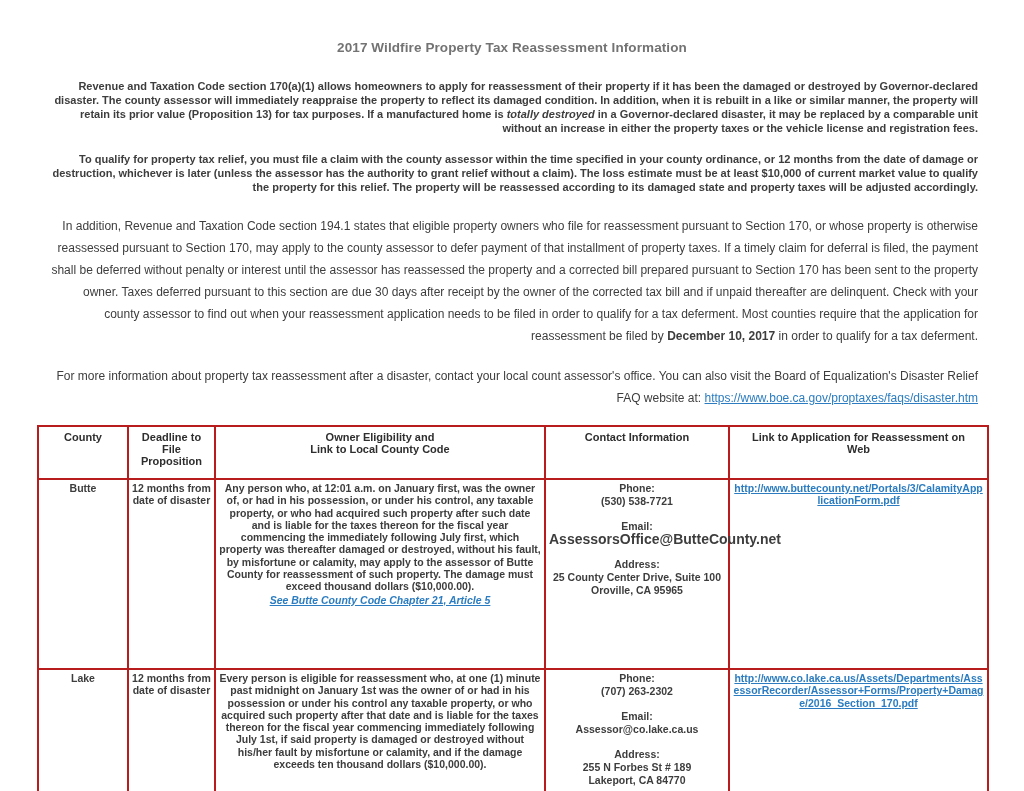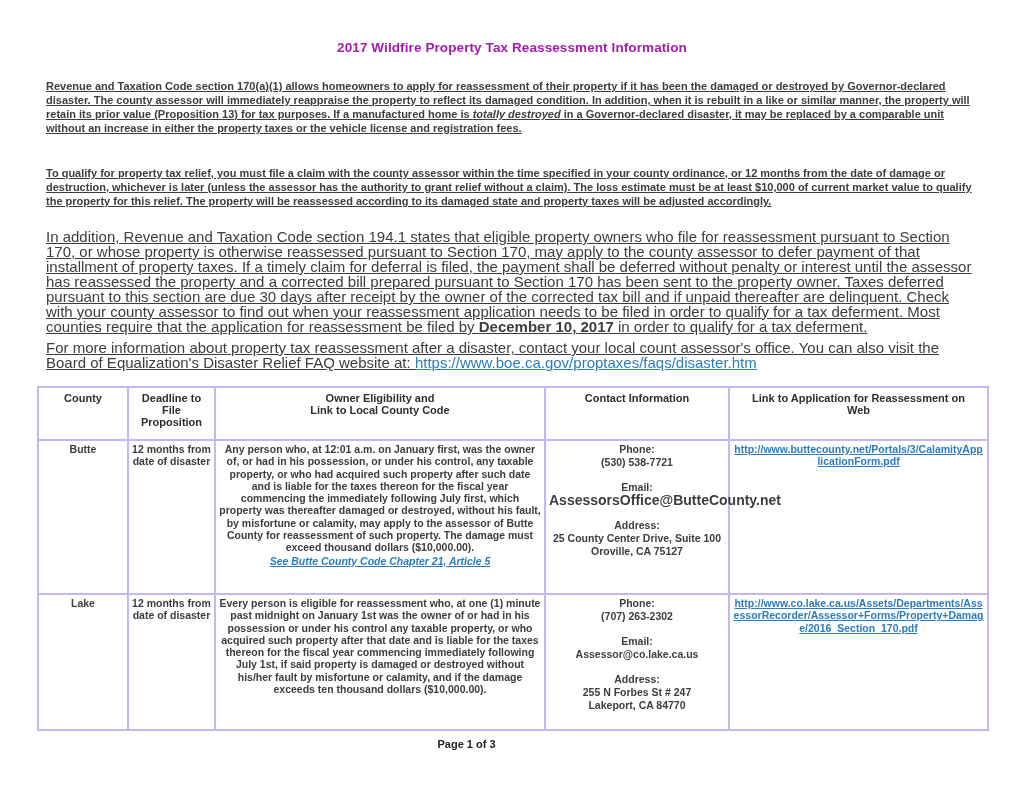--- a/index.html
+++ b/index.html
@@ -10,56 +10,55 @@
     color: #3d3d3d;
     overflow: hidden;
     position: relative;
   }
   .page { padding: 40px 0 0 0; }
 
   .doc-title {
     text-align: center;
     font-size: 13.5px;
     font-weight: bold;
-    color: #a21caf;
+    color: #737373;
     letter-spacing: 0.1px;
   }
 
   .para {
     margin: 0 46px;
-    text-align: left;
+    text-align: right;
     font-size: 11px;
     line-height: 14px;
-    text-decoration: underline;
   }
   .para.bold { font-weight: bold; }
-  .para.reg  { font-weight: normal; line-height: 15px; font-size: 15px; }
+  .para.reg  { font-weight: normal; line-height: 22px; font-size: 12px; }
   .p1 { margin-top: 24px; }
-  .p2 { margin-top: 31px; }
+  .p2 { margin-top: 17px; }
   .p3 { margin-top: 21px; }
-  .p4 { margin-top: 6px; line-height: 13.5px; }
+  .p4 { margin-top: 18px; line-height: 13.5px; }
   .it { font-style: italic; }
   .b  { font-weight: bold; }
 
   a.doc-link {
     color: #2b7cc0;
     text-decoration: underline;
     cursor: pointer;
     font-weight: bold;
   }
   .para a.doc-link { font-weight: normal; }
 
   table.reassess {
     margin: 16px 37px 0 37px;
     border-collapse: collapse;
     table-layout: fixed;
     width: 950px;
   }
   table.reassess th, table.reassess td {
-    border: 2px solid #c4b5fd;
+    border: 2px solid #b91c1c;
     vertical-align: top;
     text-align: center;
     padding: 2px 3px;
   }
   table.reassess th {
     font-size: 11px;
     font-weight: bold;
     color: #2e2e2e;
     white-space: pre-line;
     height: 53px;
@@ -70,21 +69,21 @@
     font-weight: bold;
     line-height: 12.3px;
     color: #3d3d3d;
   }
   .col-county   { width: 90px; }
   .col-deadline { width: 87px; }
   .col-elig     { width: 330px; }
   .col-contact  { width: 184px; }
   .col-weblink  { width: 259px; }
 
-  tr.row-butte td { height: 154px; margin-left: 44px; }
+  tr.row-butte td { height: 190px; margin-left: 44px; }
   tr.row-lake  td { height: 136px; }
 
   td.elig-cell a.doc-link { display: block; margin-top: 1px; font-style: italic; }
   td.link-cell a.doc-link { display: inline-block; word-break: break-all; }
 
   .c-line { line-height: 13px; }
   .c-gap  { height: 12px; }
   .email-small { font-size: 14px; }
 
   .footer {
@@ -141,41 +140,41 @@
         </td>
         <td>
           <div class="c-line">Phone:</div>
           <div class="c-line">(530) 538-7721</div>
           <div class="c-gap"></div>
           <div class="c-line">Email:</div>
           <div class="c-line email-small">AssessorsOffice@ButteCounty.net</div>
           <div class="c-gap"></div>
           <div class="c-line">Address:</div>
           <div class="c-line">25 County Center Drive, Suite 100</div>
-          <div class="c-line">Oroville, CA 75127</div>
+          <div class="c-line">Oroville, CA 95965</div>
         </td>
         <td class="link-cell">
           <a class="doc-link">http://www.buttecounty.net/Portals/3/CalamityApplicationForm.pdf</a>
         </td>
       </tr>
       <tr class="row-lake">
         <td>Lake</td>
         <td>12 months from date of disaster</td>
         <td class="elig-cell">
           <span>Every person is eligible for reassessment who, at one (1) minute past midnight on January 1st was the owner of or had in his possession or under his control any taxable property, or who acquired such property after that date and is liable for the taxes thereon for the fiscal year commencing immediately following July 1st, if said property is damaged or destroyed without his/her fault by misfortune or calamity, and if the damage exceeds ten thousand dollars ($10,000.00).</span>
         </td>
         <td>
           <div class="c-line">Phone:</div>
           <div class="c-line">(707) 263-2302</div>
           <div class="c-gap"></div>
           <div class="c-line">Email:</div>
           <div class="c-line">Assessor@co.lake.ca.us</div>
           <div class="c-gap"></div>
           <div class="c-line">Address:</div>
-          <div class="c-line">255 N Forbes St # 247</div>
+          <div class="c-line">255 N Forbes St # 189</div>
           <div class="c-line">Lakeport, CA 84770</div>
         </td>
         <td class="link-cell">
           <a class="doc-link">http://www.co.lake.ca.us/Assets/Departments/AssessorRecorder/Assessor+Forms/Property+Damage/2016_Section_170.pdf</a>
         </td>
       </tr>
     </tbody>
   </table>
 
   <div class="footer">Page 1 of 3</div>

